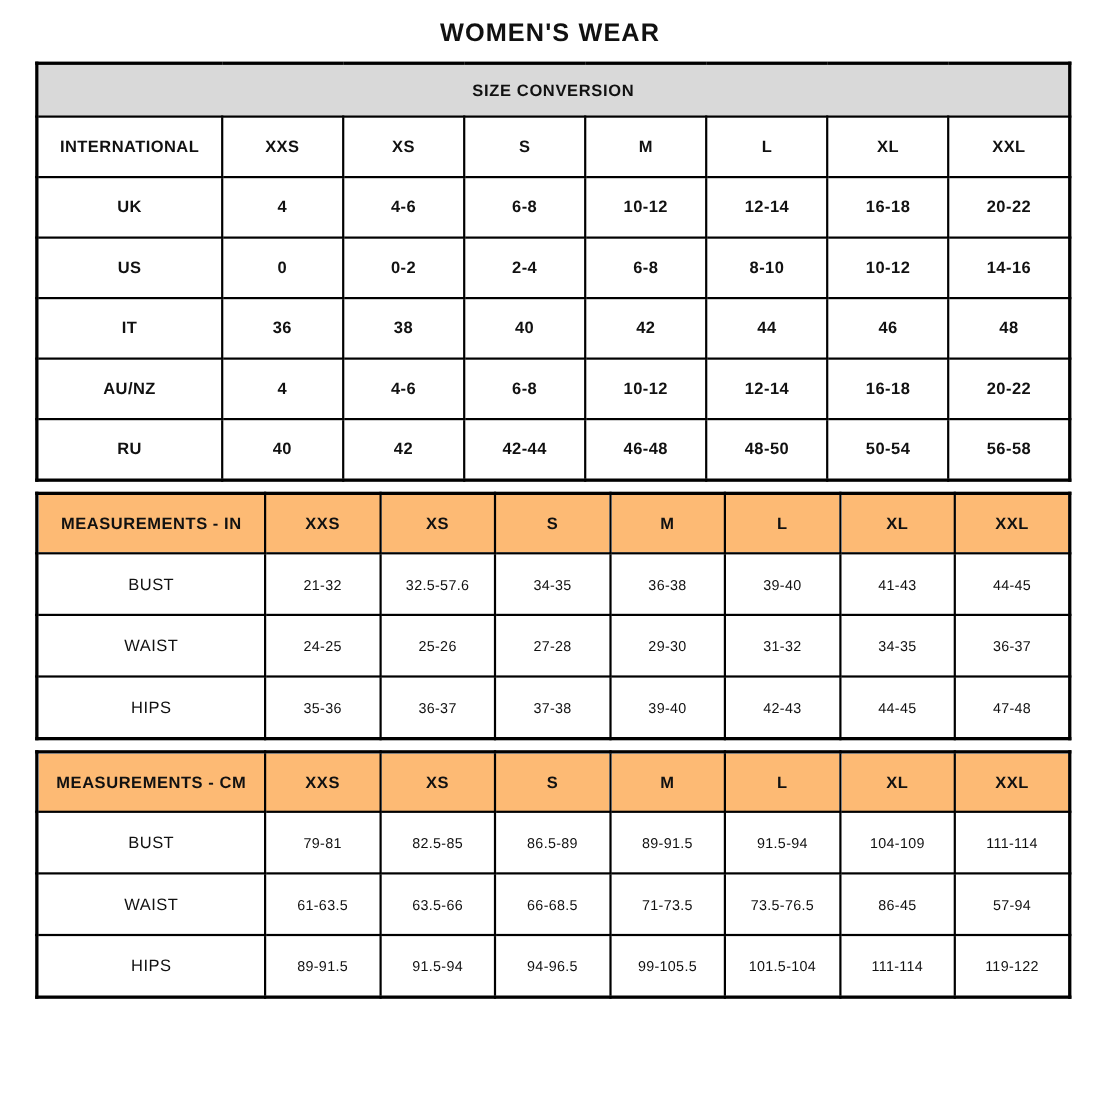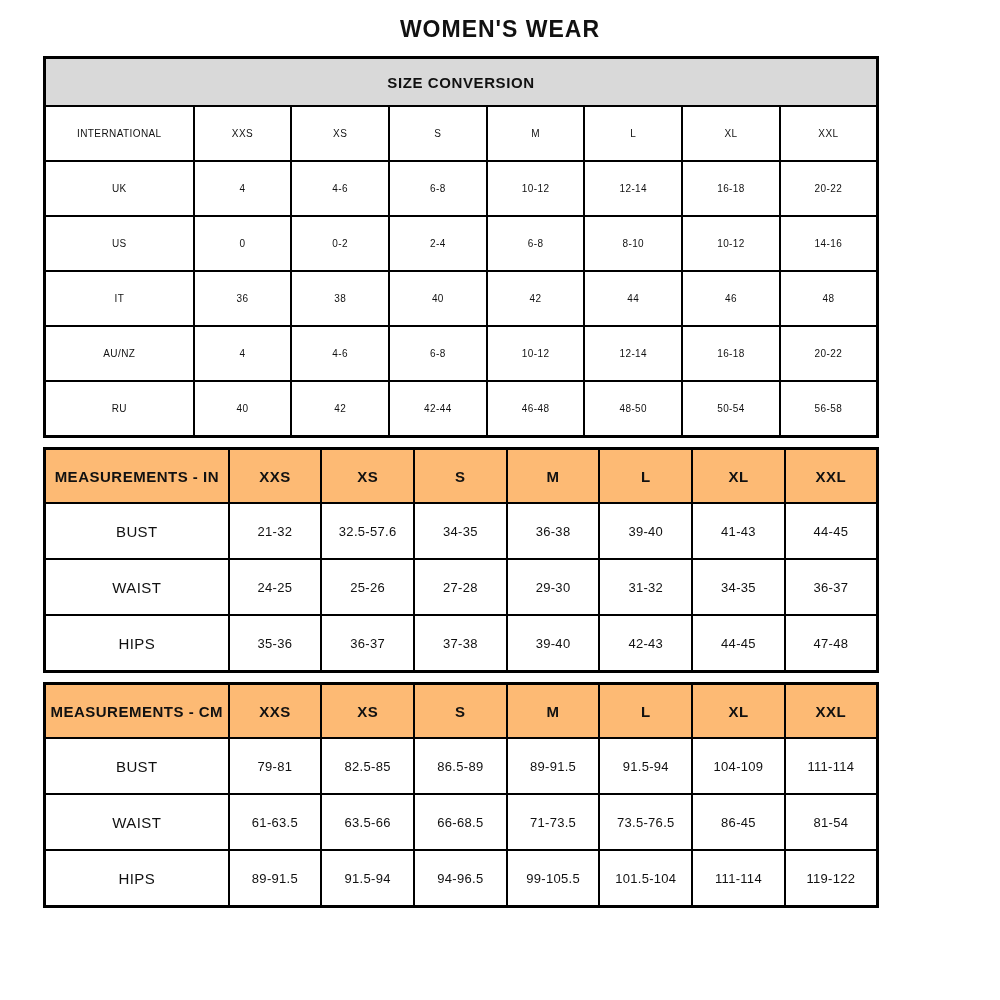--- a/index.html
+++ b/index.html
@@ -16,25 +16,25 @@
     margin: 0;
     padding: 4px 0 13px 0;
     text-align: center;
     font-size: 23px;
     font-weight: bold;
     letter-spacing: 1px;
     color: #111111;
   }
 
   table.tbl {
-    width: 836px;
+    width: 942px;
     table-layout: fixed;
     border-collapse: collapse;
     border: 3px solid #000000;
-    margin: 0 0 9px 15px;
+    margin: 0 0 9px 4px;
   }
   .tbl td, .tbl th {
     border: 2px solid #000000;
     text-align: center;
     vertical-align: middle;
     padding: 0 4px;
     overflow: hidden;
   }
 
   
@@ -42,23 +42,23 @@
     background: #d9d9d9;
     font-weight: bold;
     font-size: 15px;
     letter-spacing: 0.6px;
     height: 46px;
   }
 
   
   .t1 td {
     height: 53px;
-    font-size: 10px;
+    font-size: 15px;
     letter-spacing: 0.4px;
-    font-weight: normal;
+    font-weight: bold;
   }
 
   
   .t23 th.size-col, .t23 th.banner-label {
     background: #fdba74;
     font-weight: bold;
     font-size: 15px;
     letter-spacing: 0.5px;
     height: 52px;
   }
@@ -251,21 +251,21 @@
           <td class="value">111-114</td>
         </tr>
         <tr>
           <td class="row-label">WAIST</td>
           <td class="value">61-63.5</td>
           <td class="value">63.5-66</td>
           <td class="value">66-68.5</td>
           <td class="value">71-73.5</td>
           <td class="value">73.5-76.5</td>
           <td class="value">86-45</td>
-          <td class="value">81-54</td>
+          <td class="value">57-94</td>
         </tr>
         <tr>
           <td class="row-label">HIPS</td>
           <td class="value">89-91.5</td>
           <td class="value">91.5-94</td>
           <td class="value">94-96.5</td>
           <td class="value">99-105.5</td>
           <td class="value">101.5-104</td>
           <td class="value">111-114</td>
           <td class="value">119-122</td>

